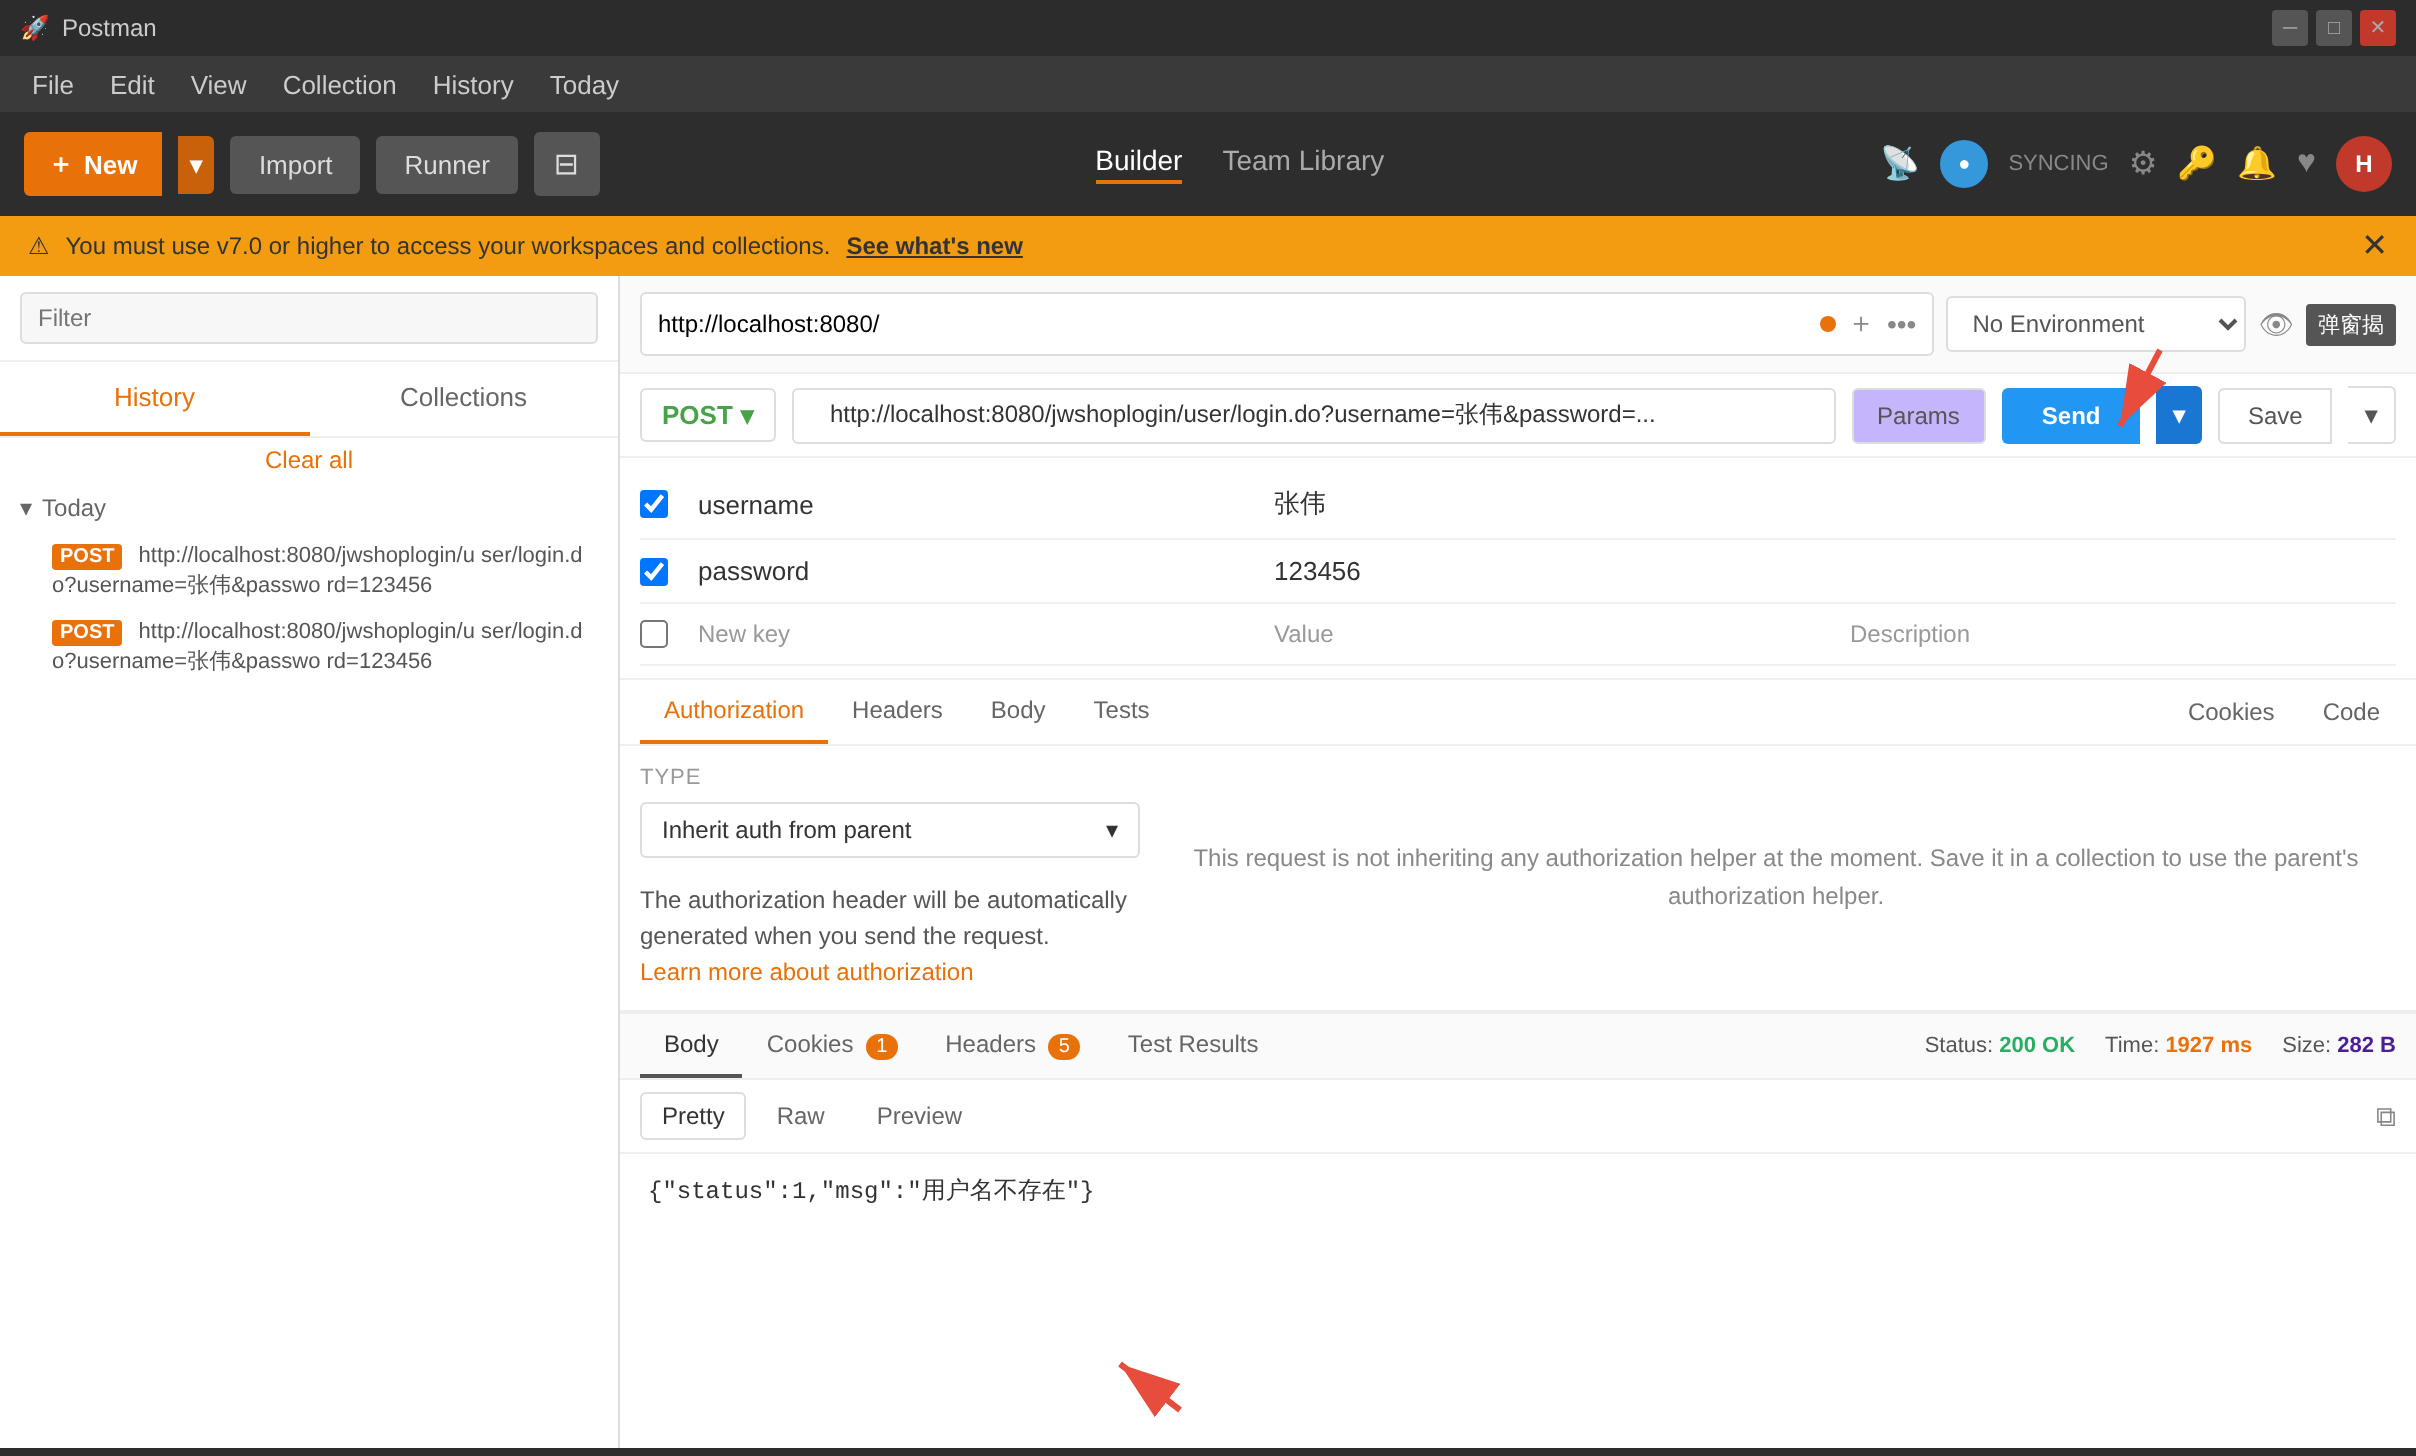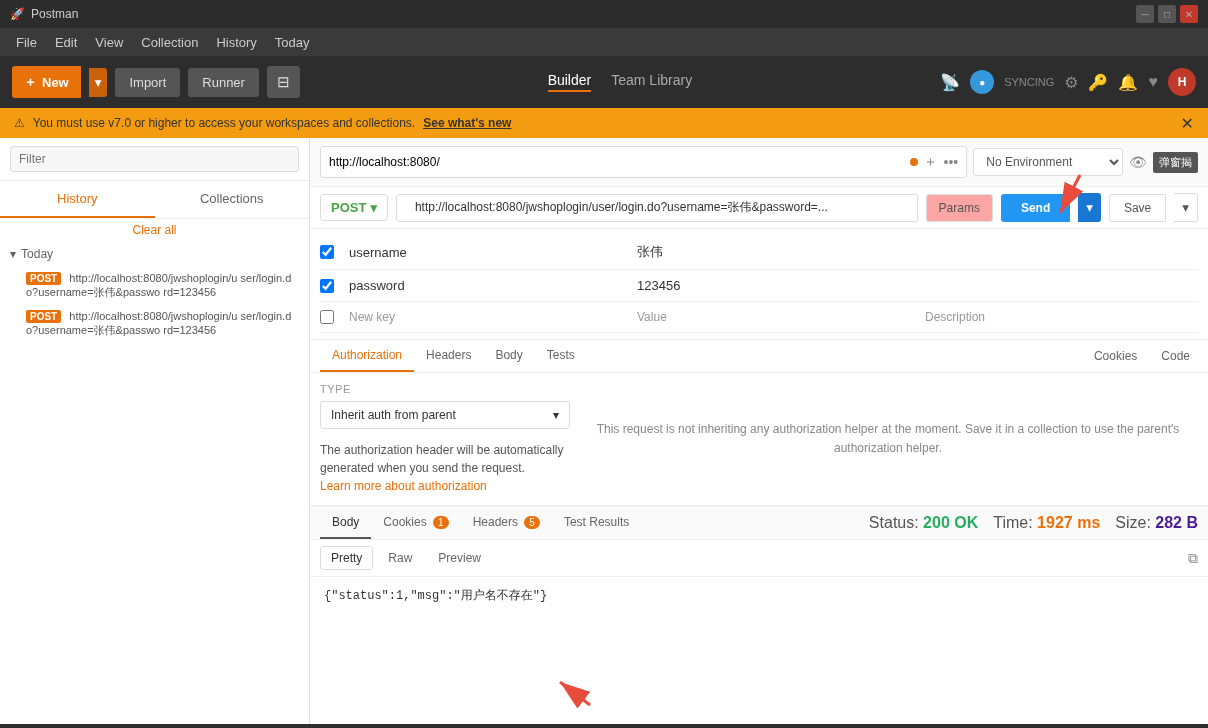--- a/index.html
+++ b/index.html
@@ -322,21 +322,21 @@
     .request-url-input {
       flex: 1;
       border: 1px solid #ddd;
       border-radius: 3px;
       padding: 6px 18px;
       font-size: 12px;
       outline: none;
       color: #333;
     }
     .btn-params {
-      background: #fca5a5;
+      background: #c4b5fd;
       border: 1px solid #ddd;
       border-radius: 3px;
       padding: 6px 12px;
       font-size: 12px;
       color: #555;
       cursor: pointer;
     }
     .btn-send {
       background: #2196f3;
       color: white;
@@ -508,21 +508,21 @@
       color: white;
       font-size: 10px;
       padding: 1px 5px;
       border-radius: 8px;
       margin-left: 3px;
     }
     .resp-status {
       margin-left: auto;
       display: flex;
       gap: 15px;
-      font-size: 16px;
+      font-size: 11px;
       color: #555;
     }
     .status-ok { color: #27ae60; font-weight: bold; }
     .time-val { color: #e8710a; font-weight: bold; }
     .size-val { color: #4c1d95; font-weight: bold; }
 
     
     .response-body {
       flex: 1;
       display: flex;

